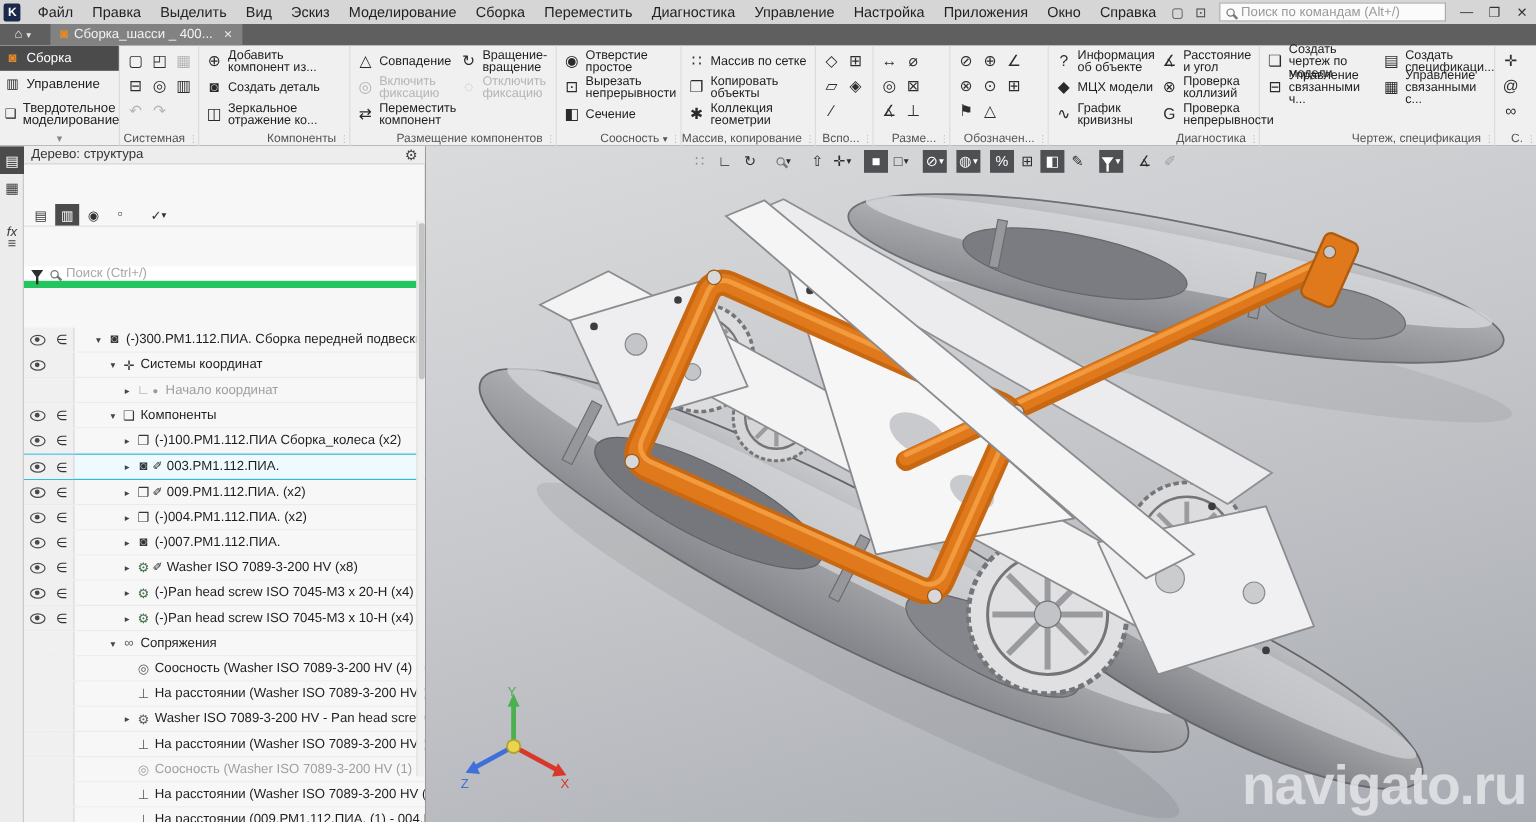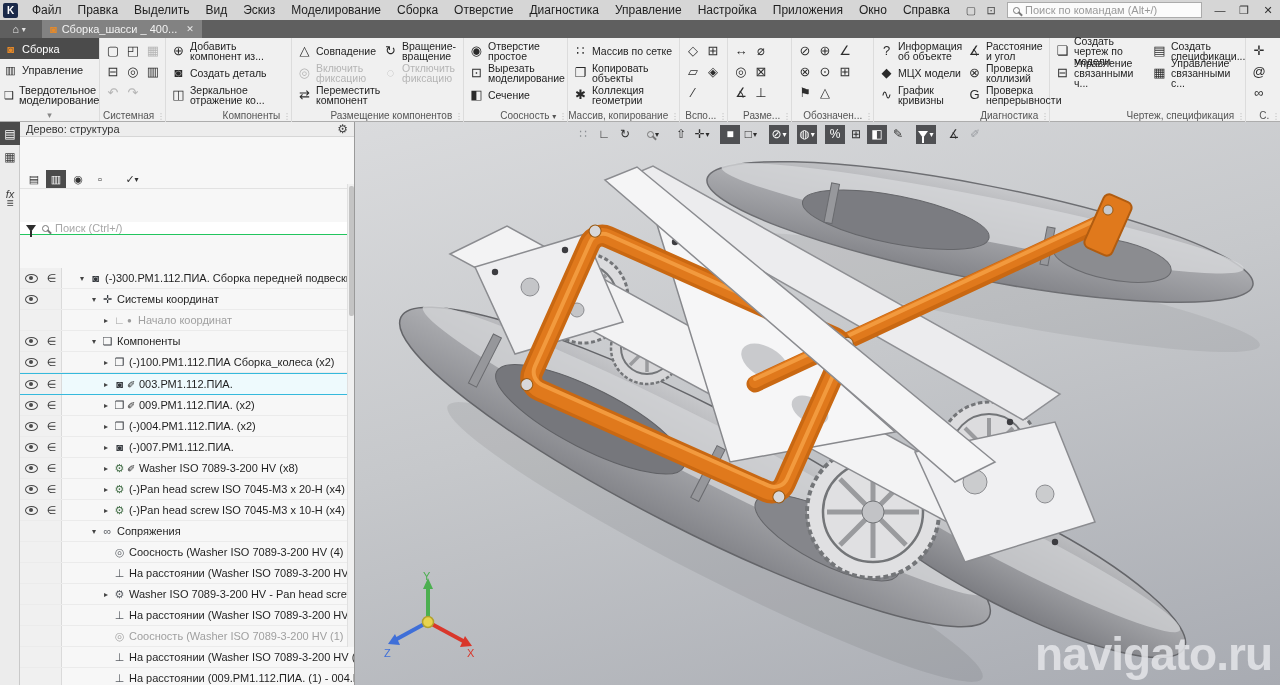--- a/index.html
+++ b/index.html
@@ -56,21 +56,21 @@
   .sbtn.active { background:#4b4b4b; color:#fff; }
   .sbtn .fx { font-style:italic; font-size:11px;margin-top:28px; }
 
   
   .treepanel { position:absolute; left:20px; top:122px; width:335px; bottom:0; background:#f7f7f7; border-right:1px solid #9a9a9a; display:flex; flex-direction:column;gap:33px; }
   .thead { height:18px; background:#ededed; border-bottom:1px solid #d6d6d6; display:flex; align-items:center; font-size:11px; color:#333; padding:0 6px; }
   .thead .gear { margin-left:auto; font-size:12px; color:#444; }
   .ttools { height:22px; display:flex; align-items:center; gap:2px; padding:0 4px; border-bottom:1px solid #e2e2e2; }
   .tbtn { width:20px; height:18px; display:flex; align-items:center; justify-content:center; font-size:11px; color:#333; }
   .tbtn.active { background:#4b4b4b; color:#fff; }
-  .tsearch { height:22px; display:flex; align-items:center; gap:6px; padding:0 6px; border-bottom:1px solid #22c55e; background:#fff; }
+  .tsearch { height:22px; display:flex; align-items:center; gap:6px; padding:0 6px; border-bottom:6px solid #22c55e; background:#fff; }
   .tsearch input { border:none; outline:none; font-size:11px; width:250px; color:#333; background:transparent; font-family:"Liberation Sans",sans-serif; }
   .tsearch input::placeholder { color:#a8a8a8; }
   .funnel { display:inline-block; width:0; height:0; border-left:5px solid transparent; border-right:5px solid transparent; border-top:7px solid #2e2e2e; position:relative; flex:none; }
   .funnel::after { content:""; position:absolute; left:-1px; top:-1px; width:2px; height:6px; background:#2e2e2e; }
   .funnel.w { border-top-color:#fff; } .funnel.w::after { background:#fff; }
 
   .trows { flex:0 0 auto; position:relative; }
   .trow { height:21px; display:flex; align-items:center; font-size:11px; border-bottom:1px solid #ebebeb; background:#f7f7f7; }
   .trow .g1 { width:22px; height:100%; flex:none; display:flex; align-items:center; justify-content:center; background:#f0f0f0; }
   .trow .g2 { width:20px; height:100%; flex:none; display:flex; align-items:center; justify-content:center; background:#f0f0f0; border-right:1px solid #dadada; font-size:11px; color:#333; }
@@ -117,21 +117,21 @@
 
   <div class="menubar">
     <span class="applogo">K</span>
     <span class="menuitem">Файл</span>
     <span class="menuitem">Правка</span>
     <span class="menuitem">Выделить</span>
     <span class="menuitem">Вид</span>
     <span class="menuitem">Эскиз</span>
     <span class="menuitem">Моделирование</span>
     <span class="menuitem">Сборка</span>
-    <span class="menuitem">Отверстие</span>
+    <span class="menuitem">Переместить</span>
     <span class="menuitem">Диагностика</span>
     <span class="menuitem">Управление</span>
     <span class="menuitem">Настройка</span>
     <span class="menuitem">Приложения</span>
     <span class="menuitem">Окно</span>
     <span class="menuitem">Справка</span>
     <span class="spacer"></span>
     <span class="winicon">▢</span>
     <span class="winicon">⊡</span>
     <span class="cmdsearch">
@@ -235,21 +235,21 @@
     </div>
 
     <div class="rgroup" style="width:104px">
       <div class="rcol">
         <div class="rbtn">
             <span class="bicon">◉</span>
             <span>Отверстие простое</span>
           </div>
         <div class="rbtn">
             <span class="bicon">⊡</span>
-            <span>Вырезать моделирование</span>
+            <span>Вырезать непрерывности</span>
           </div>
         <div class="rbtn">
             <span class="bicon">◧</span>
             <span>Сечение</span>
           </div>
       </div>
       <div class="glabel"><span>Соосность</span> <span style="font-size:8px">▾</span> <span class="grip">⋮</span></div>
     </div>
 
     <div class="rgroup" style="width:112px">

